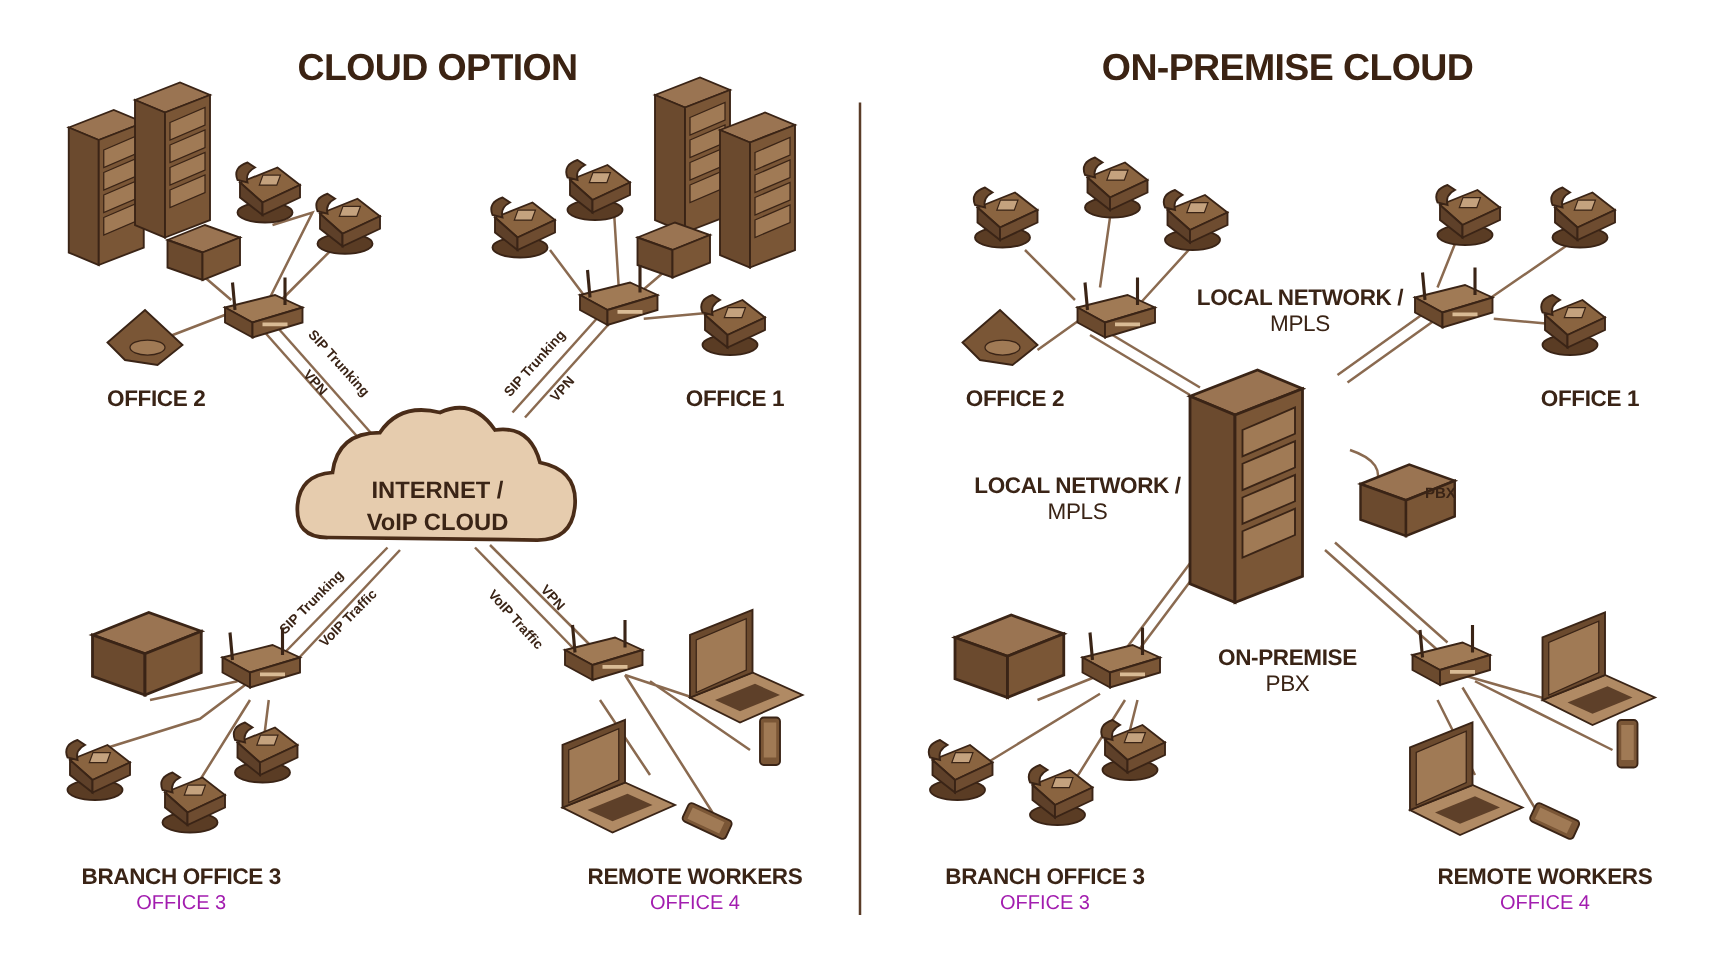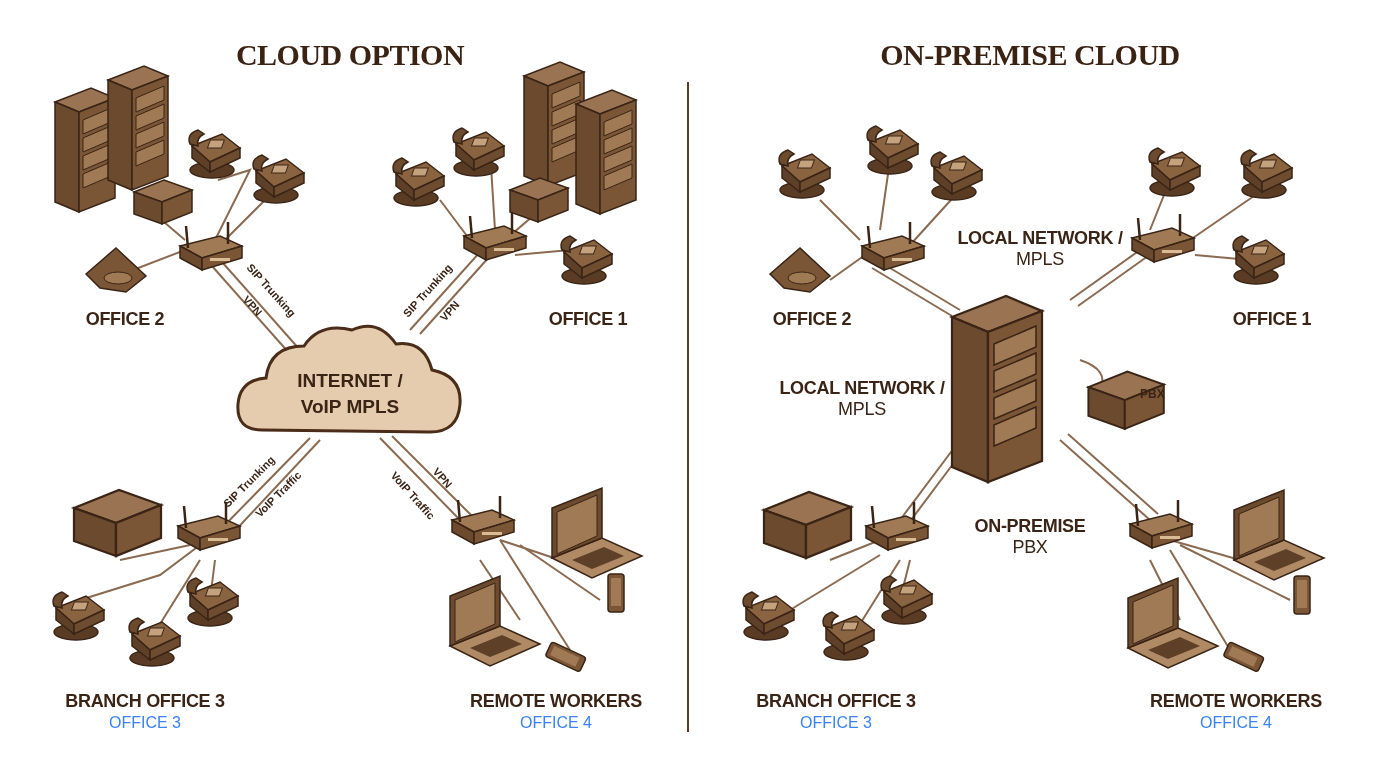--- a/index.html
+++ b/index.html
@@ -1,20 +1,20 @@
 <!DOCTYPE html>
 <html><head>
 <meta charset="utf-8">
 <style>
   html,body{margin:0;padding:0;background:#ffffff;}
   body{width:1376px;height:768px;position:relative;overflow:hidden;font-family:"Liberation Sans",sans-serif;color:#3a2416;}
-  .title{position:absolute;top:38px;font-size:30px;font-weight:bold;letter-spacing:-0.5px;color:#3b2313;text-align:center;font-family:Liberation Serif, serif;}
+  .title{position:absolute;top:38px;font-size:30px;font-weight:bold;letter-spacing:-0.5px;color:#3b2313;text-align:center;}
   .divider{position:absolute;left:687px;top:82px;width:2px;height:650px;background:#5a3c28;}
   .lbl{position:absolute;font-weight:bold;font-size:18px;color:#3a2416;text-align:center;white-space:nowrap;letter-spacing:-0.3px;}
-  .sub{position:absolute;font-size:16px;color:#3b82f6;text-align:center;white-space:nowrap;}
+  .sub{position:absolute;font-size:16px;color:#a21caf;text-align:center;white-space:nowrap;}
   .link-lbl{font-family:"Liberation Sans",sans-serif;font-size:11px;fill:#3a2416;font-weight:bold;}
   svg{position:absolute;left:0;top:0;}
   .cloud-text{position:absolute;font-weight:bold;font-size:19px;color:#3a2416;text-align:center;line-height:26px;}
 </style>
 </head>
 <body>
 
 <div class="title" style="left:200px;width:300px;">CLOUD OPTION</div>
 <div class="title" style="left:830px;width:400px;">ON-PREMISE CLOUD</div>
 <div class="divider"></div>
@@ -178,23 +178,23 @@
   </g>
   <g>
     <use href="#router" x="1130" y="514"></use>
     <use href="#laptop" x="1234" y="500"></use>
     <use href="#laptop" x="1128" y="588"></use>
     <use href="#mobile" x="1294" y="576"></use>
     <use href="#mobile" x="1232" y="630" transform="rotate(-65 1248 650)"></use>
   </g>
 </svg>
 
-<div class="cloud-text" style="left:270px;top:368px;width:160px;">
+<div class="cloud-text" style="left:270px;top:380px;width:160px;">
   <div>INTERNET /</div>
-  <div>VoIP MPLS</div>
+  <div>VoIP CLOUD</div>
 </div>
 
 <div class="lbl" style="left:65px;top:309px;width:120px;">OFFICE 2</div>
 <div class="lbl" style="left:528px;top:309px;width:120px;">OFFICE 1</div>
 <div class="lbl" style="left:55px;top:691px;width:180px;">BRANCH OFFICE 3</div>
 <div class="sub" style="left:55px;top:714px;width:180px;">OFFICE 3</div>
 <div class="lbl" style="left:466px;top:691px;width:180px;">REMOTE WORKERS</div>
 <div class="sub" style="left:466px;top:714px;width:180px;">OFFICE 4</div>
 
 <div class="lbl" style="left:940px;top:228px;width:200px;">

